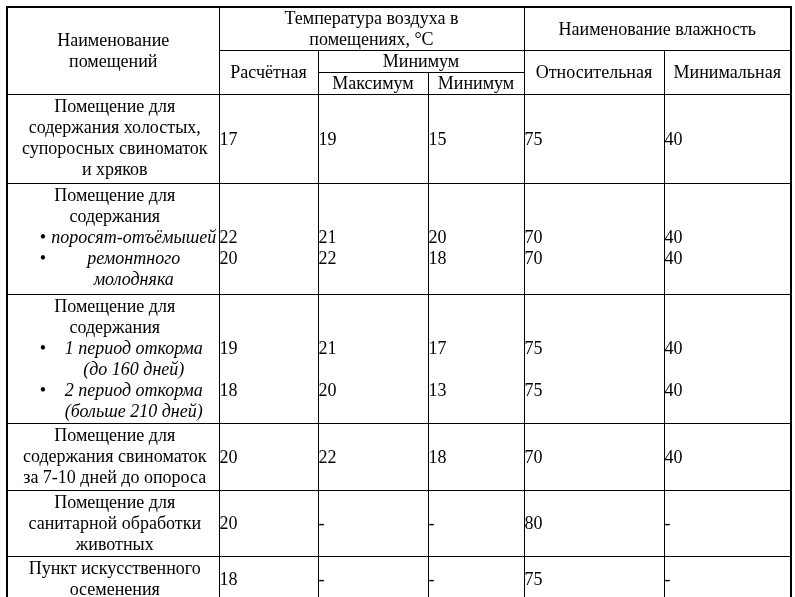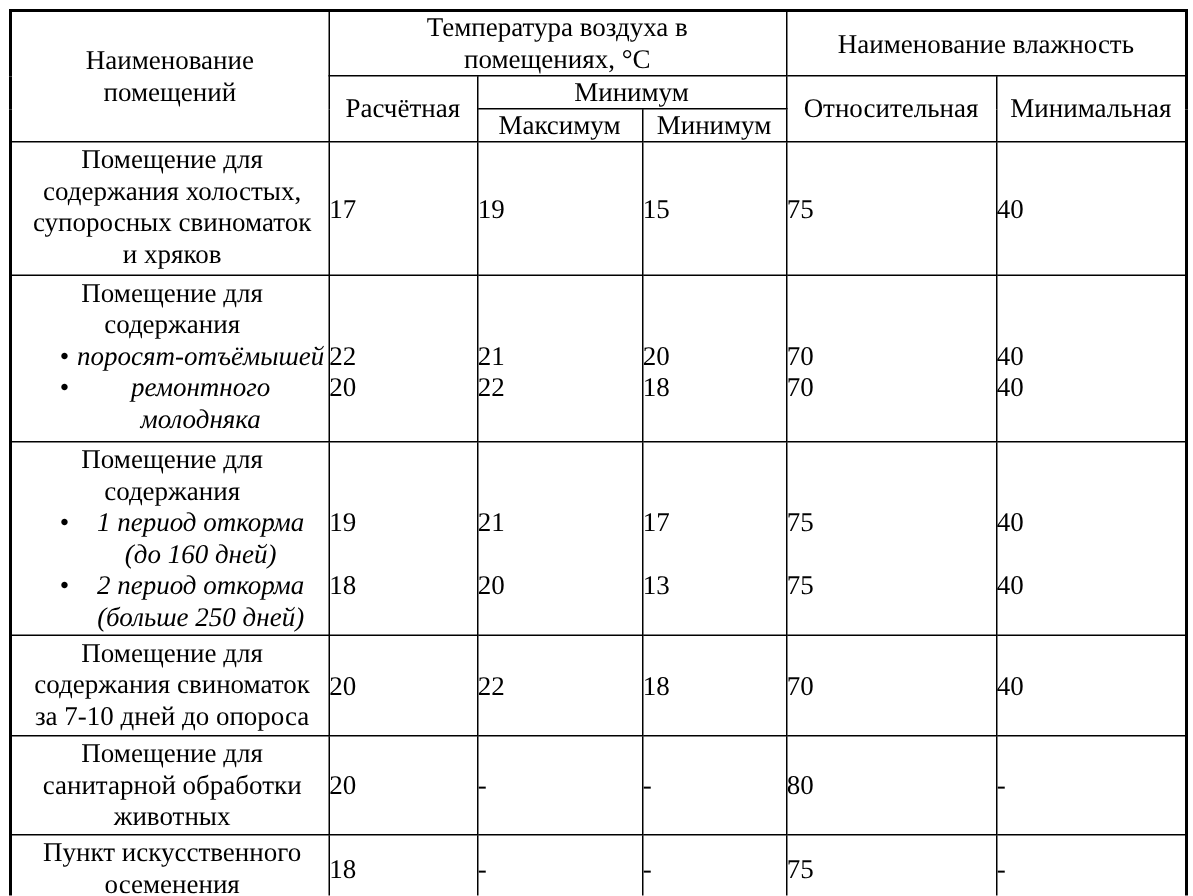--- a/index.html
+++ b/index.html
@@ -164,21 +164,21 @@
           <div class="intro">Помещение для
 содержания</div>
           <div class="bullet">
             <span class="dot"></span>
             <span class="blabel">1 период откорма
 (до 160 дней)</span>
           </div>
           <div class="bullet">
             <span class="dot"></span>
             <span class="blabel">2 период откорма
-(больше 250 дней)</span>
+(больше 210 дней)</span>
           </div>
         </td>
         <td class="num stack">
           <div class="sp2"></div>
           <div class="nline">19</div>
           <div class="sp1"></div>
           <div class="nline">18</div>
         </td>
         <td class="num stack">
           <div class="sp2"></div>

